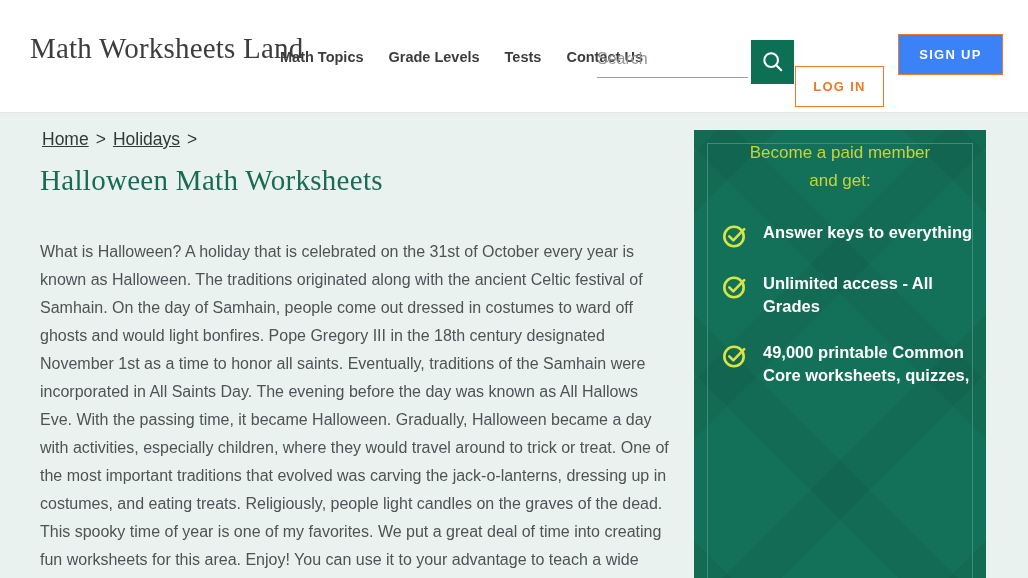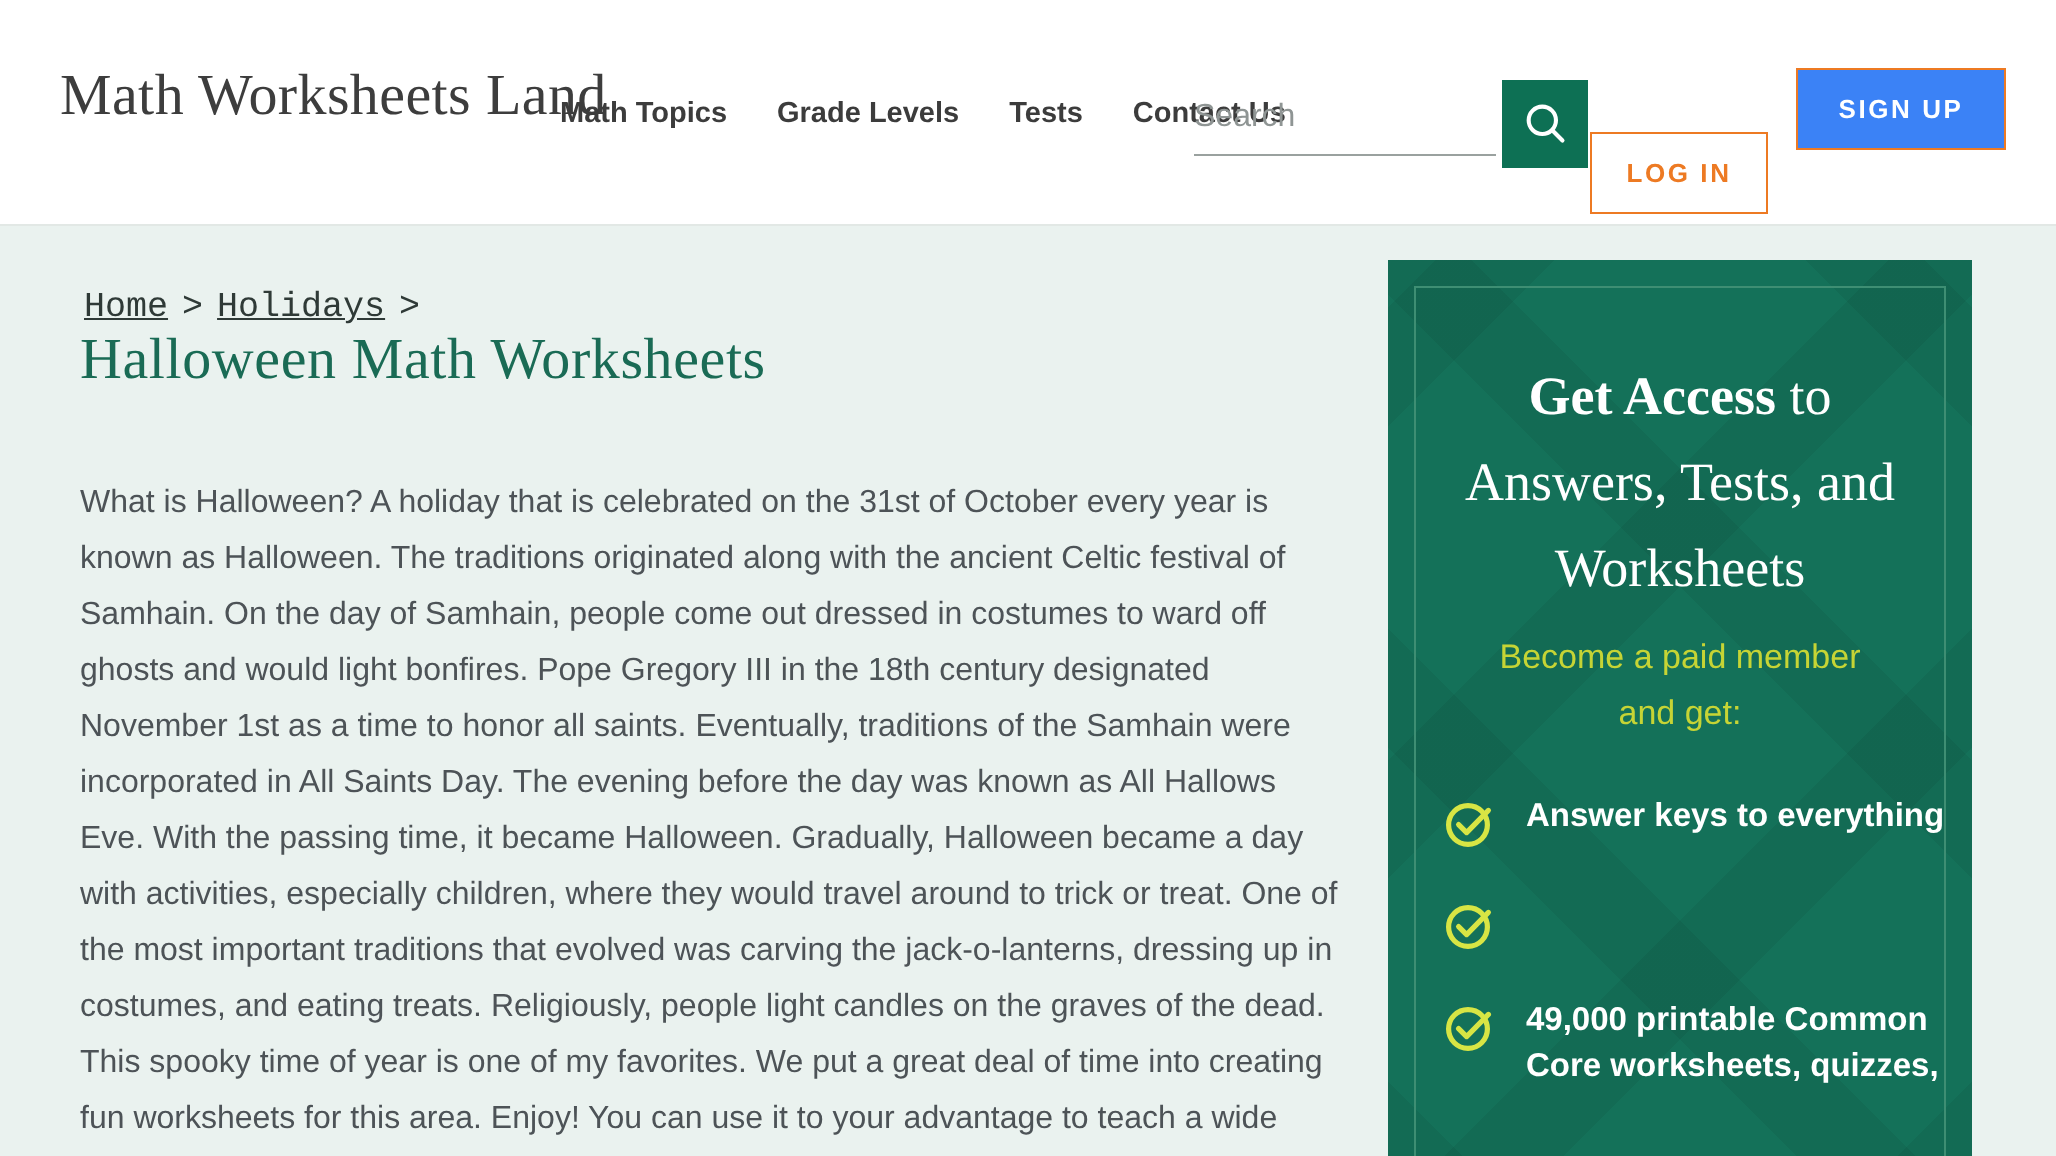--- a/index.html
+++ b/index.html
@@ -15,21 +15,21 @@
   nav { position:absolute; left:280px; top:49px; display:flex; gap:25px; }
   nav a { font-size:14.5px; font-weight:600; color:#3c3c3c; text-decoration:none; cursor:pointer; white-space:nowrap; }
   .search-wrap { position:absolute; left:597px; top:40px; width:151px; }
   .search-input { width:151px; height:38px; border:none; outline:none; border-bottom:1px solid #9aa19f; background:transparent; font-size:16px; color:#444; font-family:"Liberation Sans", sans-serif; }
   .search-input::placeholder { color:#8f9594; }
   .search-btn { position:absolute; left:751px; top:40px; width:43px; height:44px; background:#0D7054; border:none; cursor:pointer; display:flex; align-items:center; justify-content:center; }
   .login-btn { position:absolute; left:795px; top:34px; width:89px; height:41px; background:#ffffff; border:1px solid #ED7A23; color:#ED7A23; font-size:13px; font-weight:700; letter-spacing:1.3px; cursor:pointer; font-family:"Liberation Sans", sans-serif;margin-top:32px; }
   .signup-btn { position:absolute; left:898px; top:34px; width:105px; height:41px; background:#3b82f6; border:1px solid #ED7A23; color:#ffffff; font-size:13px; font-weight:700; letter-spacing:1.3px; cursor:pointer; font-family:"Liberation Sans", sans-serif; }
 
   
-  .breadcrumb { position:absolute; left:42px; top:144px; font-family:Liberation Mono, monospace; font-size:17.5px; color:#2f3a37; }
+  .breadcrumb { position:absolute; left:42px; top:129px; font-family:Liberation Sans, sans-serif; font-size:17.5px; color:#2f3a37; }
   .breadcrumb a { color:#2f3a37; text-decoration:underline; cursor:pointer; }
   .breadcrumb .sep { margin:0 7px; text-decoration:none; }
   h1 { position:absolute; left:40px; top:164px; font-family:"Liberation Serif", serif; font-weight:500; font-size:29px; color:#1A6B55; letter-spacing:.3px; }
   .article-body { position:absolute; left:40px; top:238px; width:632px; font-size:16px; line-height:28px; color:#4d5357; }
 
   
   .promo-card { position:absolute; left:694px; top:130px; width:292px; height:470px;
     background:
       repeating-linear-gradient(45deg, rgba(0,0,0,0.055) 0 42px, transparent 42px 160px),
       repeating-linear-gradient(-45deg, rgba(0,0,0,0.055) 0 42px, transparent 42px 160px),
@@ -81,41 +81,41 @@
     <a>Home</a><span class="sep">&gt;</span><a>Holidays</a><span class="sep">&gt;</span>
   </div>
 
   <h1>Halloween Math Worksheets</h1>
 
   <p class="article-body">What is Halloween? A holiday that is celebrated on the 31st of October every year is known as Halloween. The traditions originated along with the ancient Celtic festival of Samhain. On the day of Samhain, people come out dressed in costumes to ward off ghosts and would light bonfires. Pope Gregory III in the 18th century designated November 1st as a time to honor all saints. Eventually, traditions of the Samhain were incorporated in All Saints Day. The evening before the day was known as All Hallows Eve. With the passing time, it became Halloween. Gradually, Halloween became a day with activities, especially children, where they would travel around to trick or treat. One of the most important traditions that evolved was carving the jack-o-lanterns, dressing up in costumes, and eating treats. Religiously, people light candles on the graves of the dead. This spooky time of year is one of my favorites. We put a great deal of time into creating fun worksheets for this area. Enjoy! You can use it to your advantage to teach a wide array</p>
 
   <aside class="promo-card">
     <div class="promo-frame"></div>
 
-    <div class="promo-heading"><b>Get Access</b><span> to Answers, Tests, and Worksheets</span></div>
 
     <div class="promo-sub">Become a paid member and get:</div>
 
     <ul class="benefits">
       <li>
         <span class="benefit-icon" style="display:flex;">
           <svg width="27" height="27" viewBox="0 0 27 27">
             <circle cx="12" cy="14.5" r="9.7" fill="none" stroke="#D8E544" stroke-width="2.6"></circle>
             <path d="M7.3 14.3 l4 4 L22.2 7.2" fill="none" stroke="#D8E544" stroke-width="2.6" stroke-linecap="round" stroke-linejoin="round"></path>
           </svg>
         </span>
         <span class="benefit-text">Answer keys to everything</span>
       </li>
       <li>
         <span class="benefit-icon" style="display:flex;">
           <svg width="27" height="27" viewBox="0 0 27 27">
             <circle cx="12" cy="14.5" r="9.7" fill="none" stroke="#D8E544" stroke-width="2.6"></circle>
             <path d="M7.3 14.3 l4 4 L22.2 7.2" fill="none" stroke="#D8E544" stroke-width="2.6" stroke-linecap="round" stroke-linejoin="round"></path>
           </svg>
         </span>
+        <span class="benefit-text">Unlimited access - All Grades</span>
       </li>
       <li>
         <span class="benefit-icon" style="display:flex;">
           <svg width="27" height="27" viewBox="0 0 27 27">
             <circle cx="12" cy="14.5" r="9.7" fill="none" stroke="#D8E544" stroke-width="2.6"></circle>
             <path d="M7.3 14.3 l4 4 L22.2 7.2" fill="none" stroke="#D8E544" stroke-width="2.6" stroke-linecap="round" stroke-linejoin="round"></path>
           </svg>
         </span>
         <span class="benefit-text">49,000 printable Common Core worksheets, quizzes,</span>
       </li>

